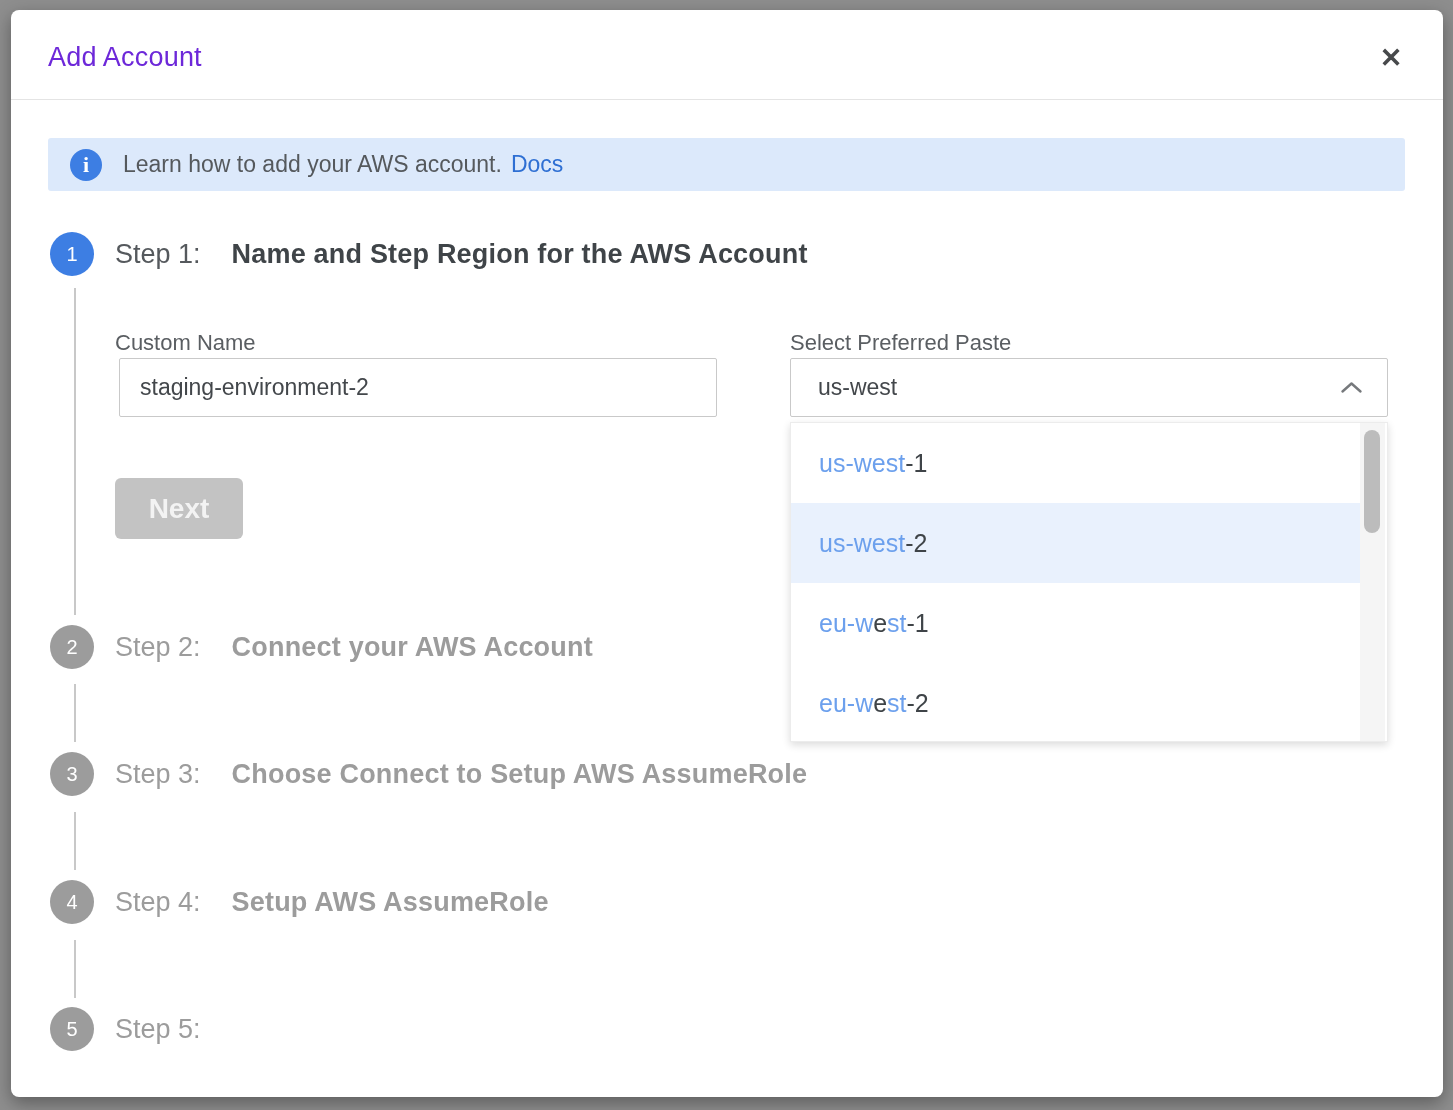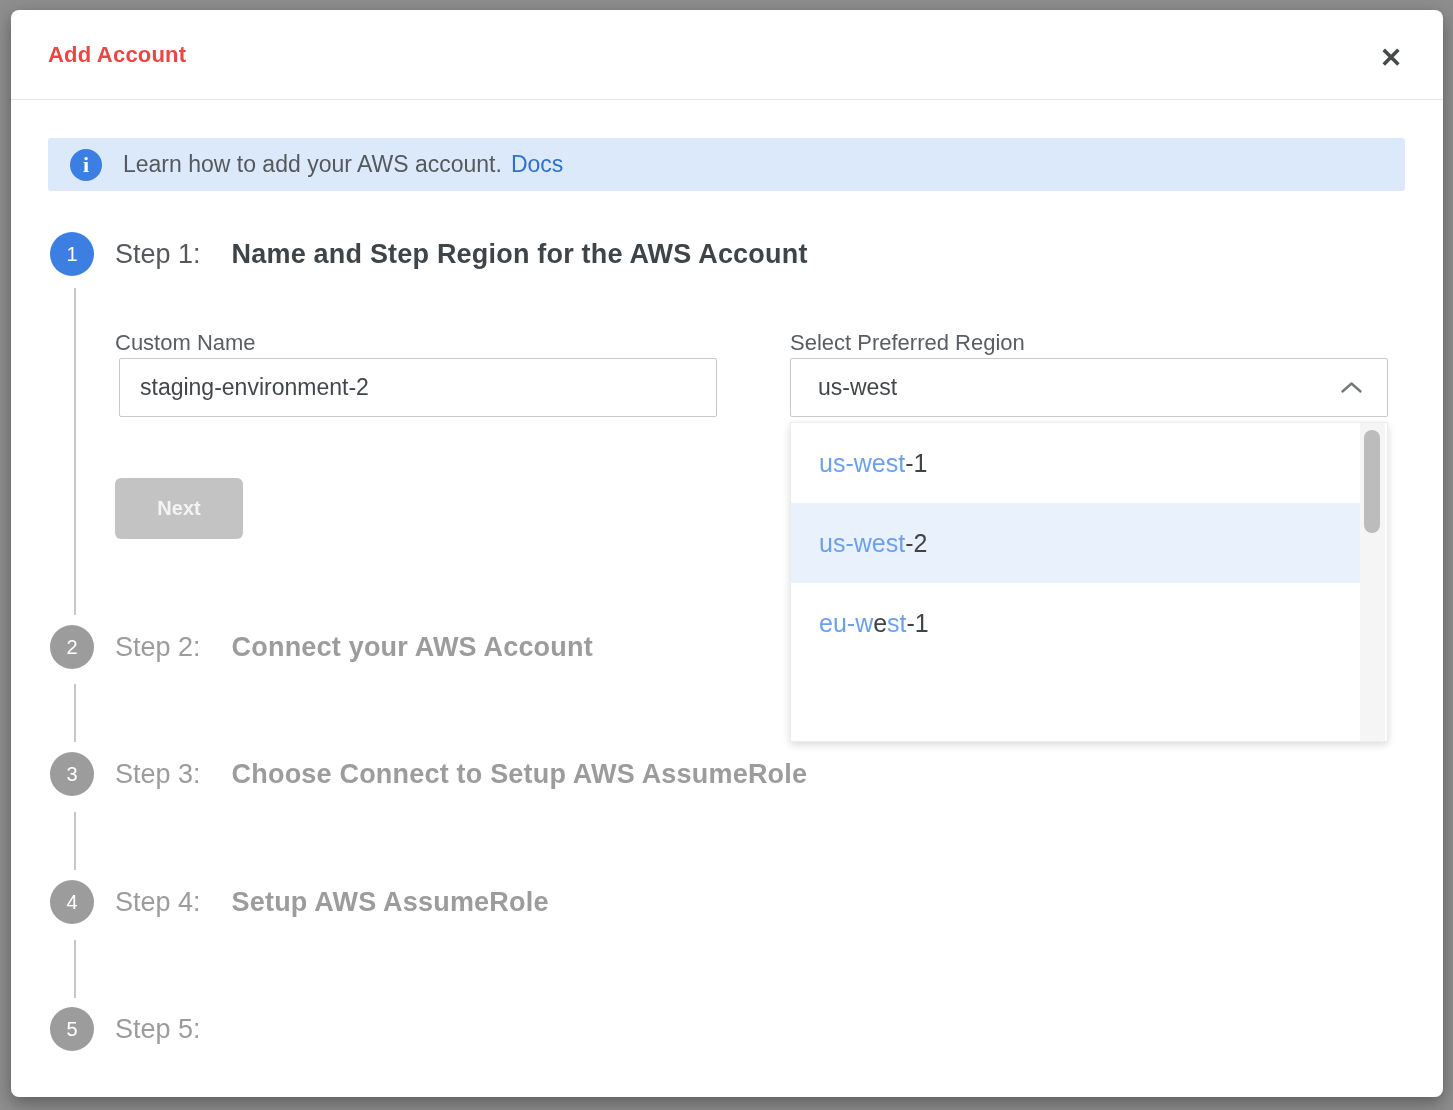--- a/index.html
+++ b/index.html
@@ -10,21 +10,21 @@
     position:relative;
     overflow:hidden;
   }
   #modal {
     position:absolute; left:11px; top:10px; width:1432px; height:1087px;
     background:#ffffff; border-radius:8px;
     box-shadow:0 6px 18px rgba(0,0,0,.35);
   }
   
   .modal-header { position:absolute; left:0; top:0; width:100%; height:90px; border-bottom:1px solid #e4e4e4; }
-  .modal-title { position:absolute; left:37px; top:32px; font-size:22px; font-weight:700; color:#ef4444; letter-spacing:.2px; }
+  .modal-title { position:absolute; left:37px; top:32px; font-size:27px; font-weight:400; color:#6d28d9; letter-spacing:.2px; }
   .close-btn { position:absolute; right:32px; top:28px; width:40px; height:40px; border:none; background:transparent;
                font-size:27px; font-weight:700; color:#47494b; cursor:pointer; line-height:40px; text-align:center; }
   
   .banner { position:absolute; left:37px; top:128px; width:1357px; height:53px; background:#dce9fb; border-radius:3px;
             display:flex; align-items:center; }
   .info-icon { width:32px; height:32px; border-radius:50%; background:#3d7ee3; color:#ffffff; margin-left:22px;
                display:flex; align-items:center; justify-content:center;
                font-family:"Liberation Serif","DejaVu Serif",serif; font-weight:700; font-size:22px; }
   .banner-text { margin-left:21px; font-size:23px; color:#55595d; }
   .banner-link { margin-left:9px; font-size:23px; color:#2e6fd3; font-weight:400; text-decoration:none; cursor:pointer; }
@@ -67,21 +67,21 @@
   .dd-options { position:absolute; left:0; top:0; width:569px; height:100%; }
   .dd-item { height:80px; line-height:80px; padding-left:28px; font-size:25px; cursor:pointer; }
   .dd-item.highlighted { background:#e9f1fd; }
   .dd-item .match { color:#6ca0ed; }
   .dd-item .plain { color:#3f4448; }
   .dd-scroll-track { position:absolute; top:0; right:2px; width:25px; height:100%; background:#f5f5f5; }
   .dd-scroll-thumb { position:absolute; top:7px; left:4px; width:16px; height:103px; border-radius:8px; background:#bcbcbc; }
   
   .next-btn { position:absolute; left:104px; top:468px; width:128px; height:61px;
               background:#c3c3c3; border:none; border-radius:6px;
-              color:#f3f3f3; font-family:inherit; font-size:20px; font-weight:700; cursor:default; }
+              color:#f3f3f3; font-family:inherit; font-size:28px; font-weight:700; cursor:default; }
 </style>
 </head>
 <body>
 
 <div id="modal">
 
   <div class="modal-header">
     <div class="modal-title">Add Account</div>
     <button class="close-btn">✕</button>
   </div>
@@ -99,35 +99,36 @@
 
   <div class="step-row active" id="step-row-1">
     <div class="step-circle">1</div>
     <span class="step-prefix">Step 1:</span>
     <span class="step-title">Name and Step Region for the AWS Account</span>
   </div>
 
   <div class="field-label" id="custom-name-label">Custom Name</div>
   <input class="text-input" value="staging-environment-2" style="">
 
-  <div class="field-label" id="region-label">Select Preferred Region</div>
+  <div class="field-label" id="region-label">Select Preferred Paste</div>
   <div class="combobox">
     <input value="us-west" style="">
     <button class="chevron-btn">
       <svg width="23" height="13" viewBox="0 0 23 13">
         <polyline points="2.5,10.5 11.5,2.5 20.5,10.5" fill="none" stroke="#76797c" stroke-width="2.4" stroke-linecap="round" stroke-linejoin="round"></polyline>
       </svg>
     </button>
   </div>
 
   <div class="dropdown-panel">
     <div class="dd-options">
         <div class="dd-item"><span class="match">us-west</span><span class="plain">-1</span></div>
         <div class="dd-item highlighted"><span class="match">us-west</span><span class="plain">-2</span></div>
         <div class="dd-item"><span class="match">eu-w</span><span class="plain">e</span><span class="match">st</span><span class="plain">-1</span></div>
+        <div class="dd-item"><span class="match">eu-w</span><span class="plain">e</span><span class="match">st</span><span class="plain">-2</span></div>
       </div>
     <div class="dd-scroll-track">
       <div class="dd-scroll-thumb"></div>
     </div>
   </div>
 
   <button class="next-btn">Next</button>
 
   <div class="step-row inactive" id="step-row-2">
     <div class="step-circle">2</div>

